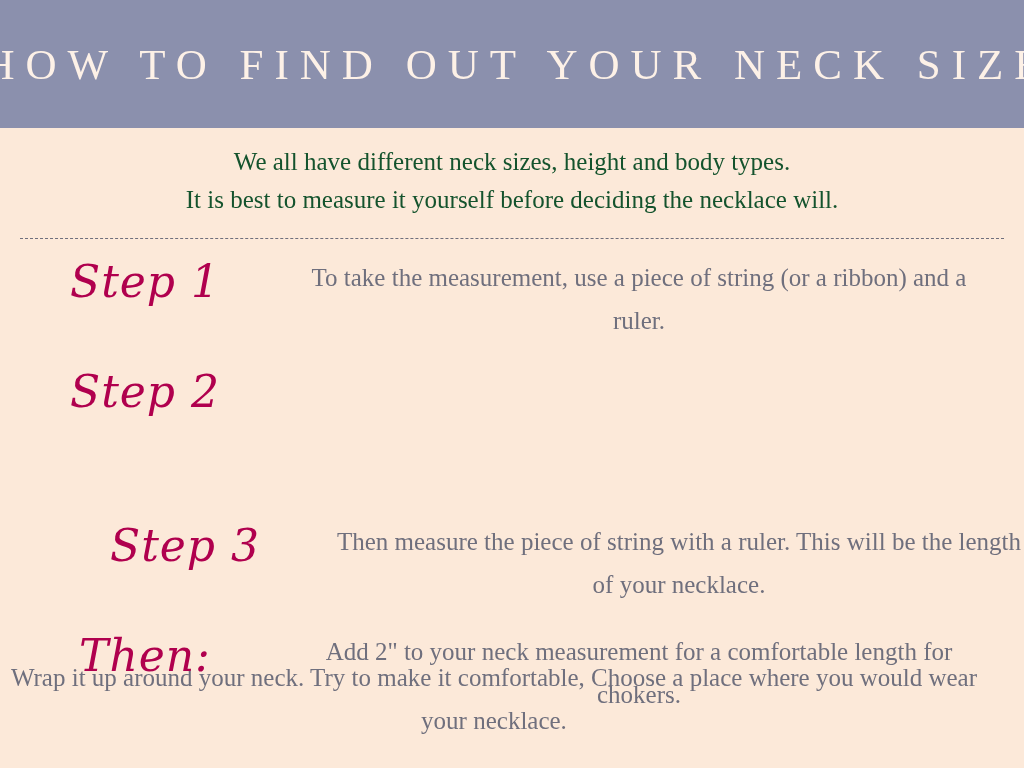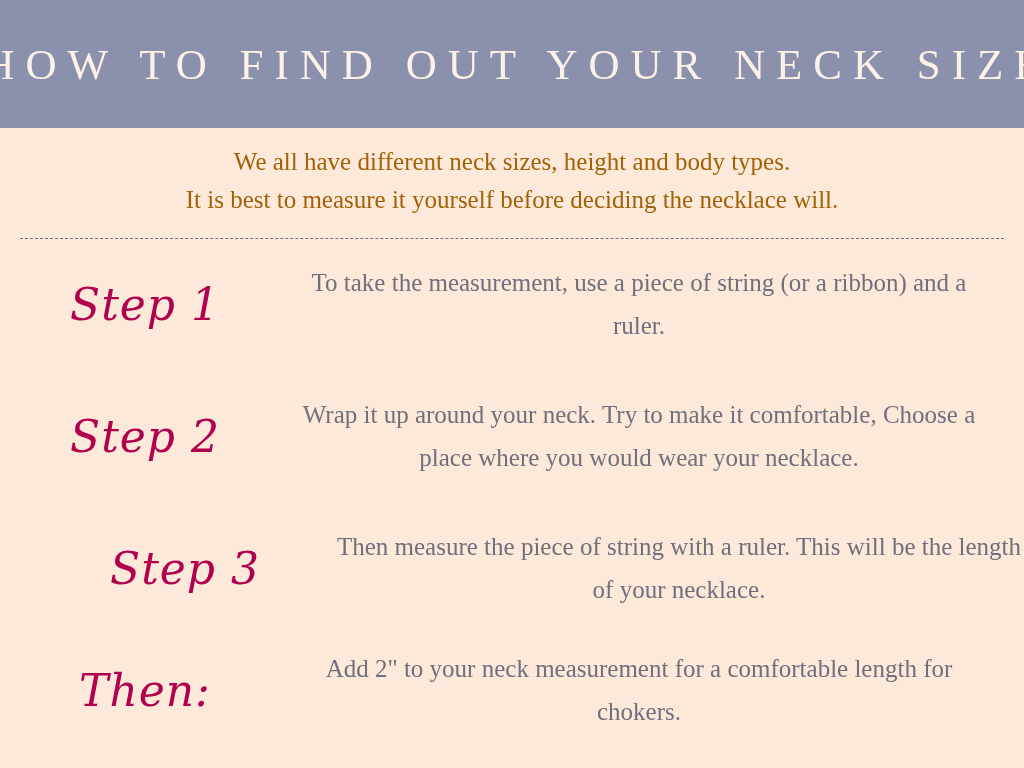--- a/index.html
+++ b/index.html
@@ -40,21 +40,21 @@
     text-align: center;
     white-space: nowrap;
     padding-left: 11px;
   }
   .intro {
     position: absolute;
     top: 143px;
     left: 0;
     width: 1024px;
     text-align: center;
-    color: #a16207;
+    color: #14532d;
     font-size: 25px;
     line-height: 1.5;
   }
   .intro div {
     white-space: nowrap;
   }
   .divider {
     position: absolute;
     top: 238px;
     left: 20px;
@@ -69,21 +69,20 @@
     border-top: 1px dashed #6f6f7d;
   }
   .steps {
     position: absolute;
     top: 256px;
     left: 0;
     width: 1024px;
   }
   .step-row {
     display: flex;
-    align-items: center;
     width: 1024px;
     margin-bottom: 14px;
   }
   .step-label {
     width: 290px;
     flex: 0 0 290px;
     text-align: center;
     color: #b0004e;
     font-family: "DejaVu Serif", serif;
     font-style: italic;
@@ -92,21 +91,21 @@
   }
   .step-text {
     flex: 1 1 auto;
     padding-right: 36px;
     text-align: center;
     color: #6f6f7d;
     font-size: 25px;
     line-height: 1.72;
   }
   .row-1 { height: 96px; }
-  .row-2 { height: 140px; }
+  .row-2 { height: 140px; flex-direction: column; }
   .row-3 { height: 96px; margin-left: 40px; }
   .row-4 { height: 120px; }
 </style>
 </head>
 <body>
 
 <div class="page">
 
   <div class="header-bar">
     <div class="header-title">HOW TO FIND OUT YOUR NECK SIZE</div>

